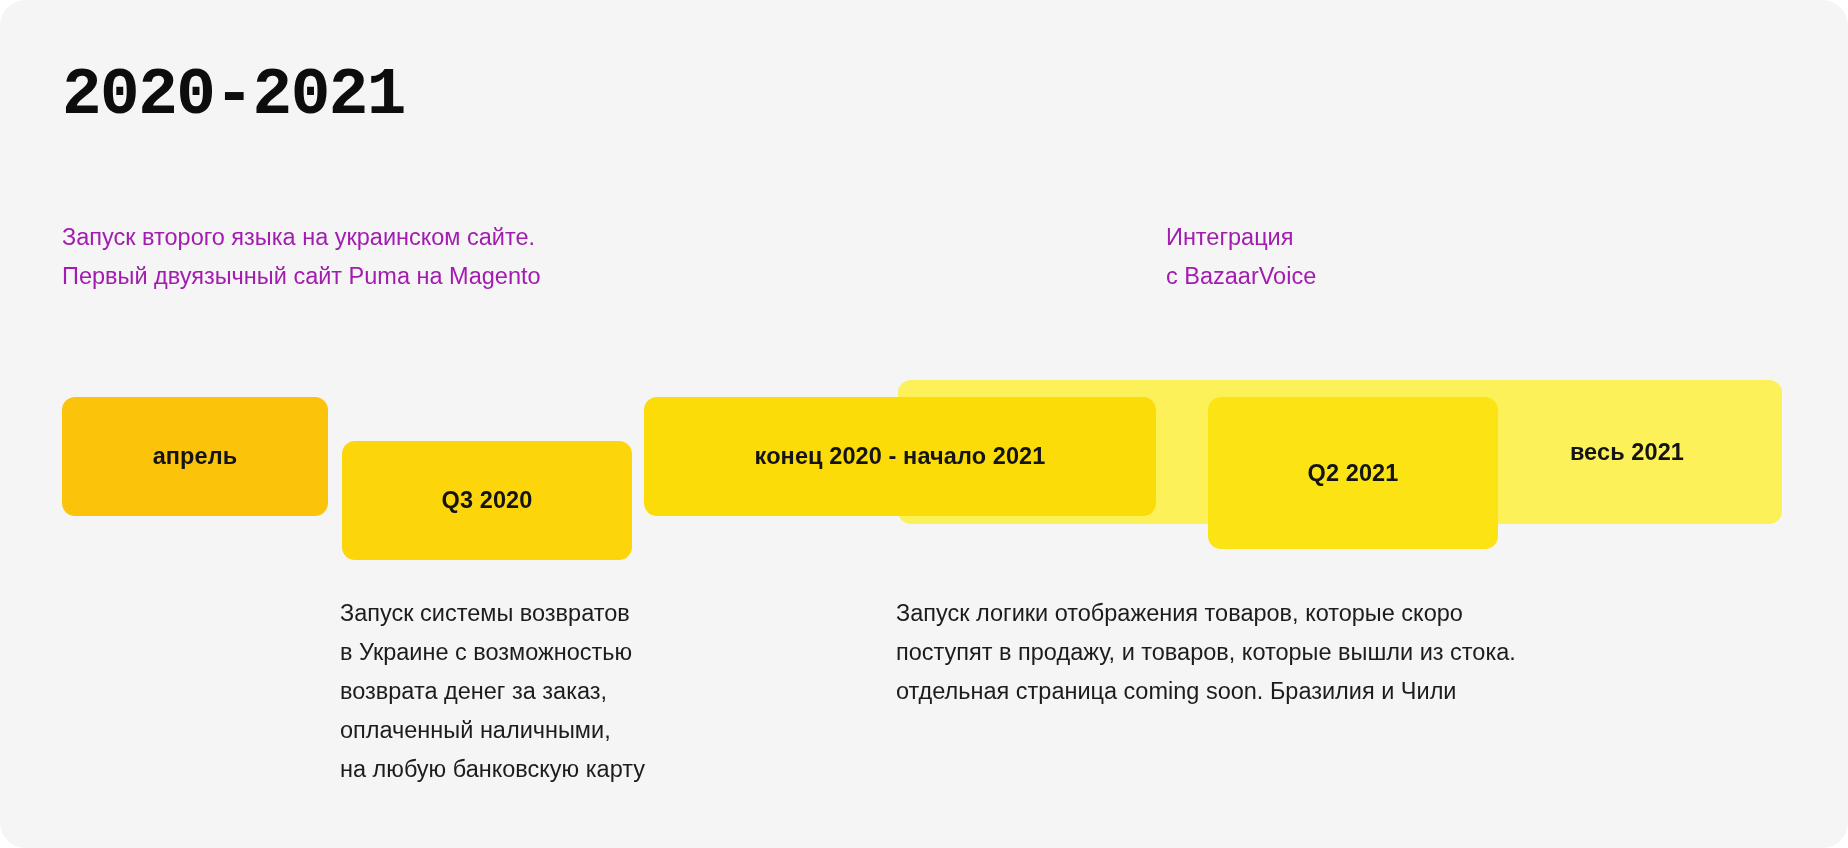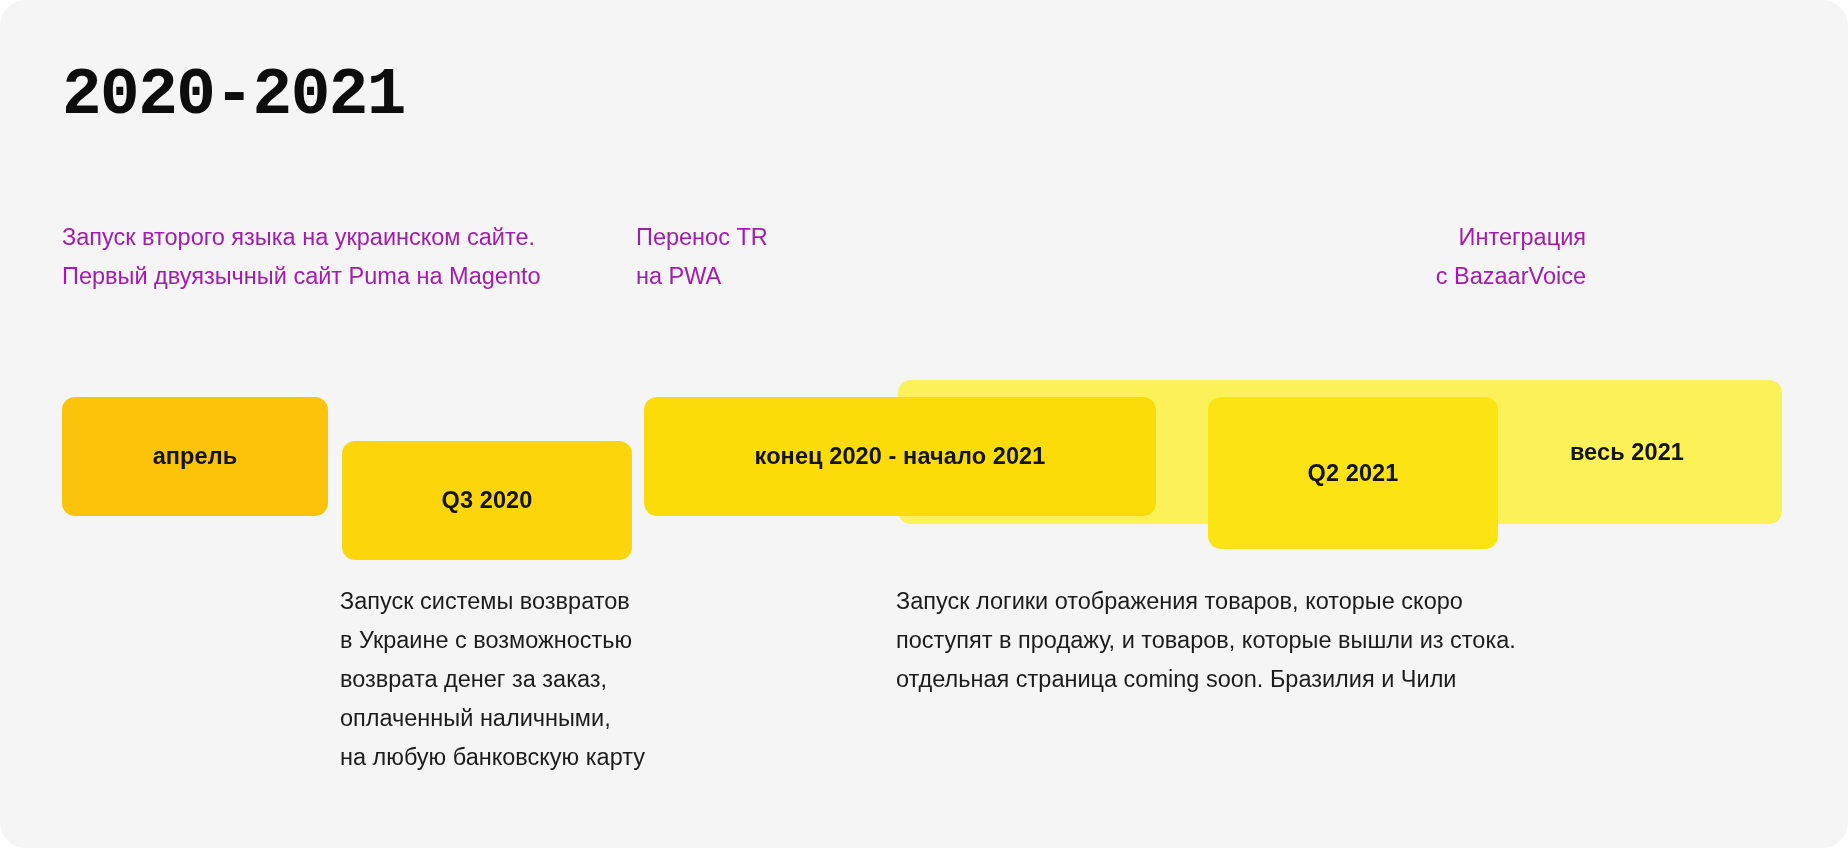--- a/index.html
+++ b/index.html
@@ -38,21 +38,21 @@
   .top-note {
     position: absolute;
     font-size: 23.5px;
     line-height: 39px;
     color: #a21caf;
     font-weight: 400;
     white-space: pre-line;
   }
   .top-note-1 { left: 62px;   top: 218px; width: 540px; }
   .top-note-2 { left: 636px;  top: 218px; width: 330px; }
-  .top-note-3 { left: 1166px; top: 218px; width: 420px; text-align: right; }
+  .top-note-3 { left: 1166px; top: 218px; width: 420px; }
 
   
   .bars {
     position: absolute;
     left: 0;
     top: 380px;
     width: 1848px;
     height: 150px;
   }
 
@@ -117,35 +117,34 @@
   }
 
   
   .bottom-note {
     position: absolute;
     font-size: 23.5px;
     line-height: 39px;
     color: #1c1c1c;
     font-weight: 400;
     white-space: pre-line;
+    margin-top: 12px;
   }
   .bottom-note-1 { left: 340px; top: 582px; width: 440px; }
   .bottom-note-2 { left: 896px; top: 582px; width: 740px; }
 </style>
 </head>
 <body>
 
 <div class="slide">
 
   <div class="title">2020-2021</div>
 
   <div class="top-note top-note-1">Запуск второго языка на украинском сайте. Первый двуязычный сайт Puma на Magento</div>
 
-  <div class="top-note top-note-2">Перенос TR
-на PWA</div>
 
   <div class="top-note top-note-3">Интеграция
 с BazaarVoice</div>
 
   <div class="bars">
 
     <div class="bar bar-wide">весь 2021</div>
 
     <div class="bar bar-april">апрель</div>
 

